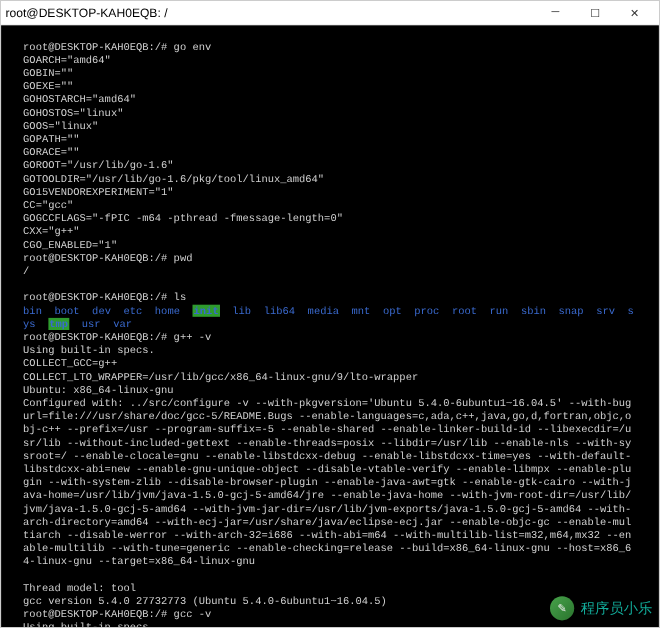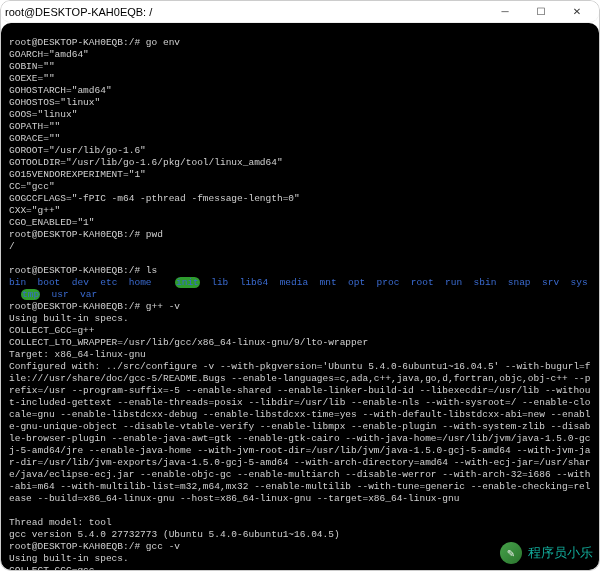--- a/index.html
+++ b/index.html
@@ -1,25 +1,25 @@
 <!DOCTYPE html>
 <html><head>
 <meta charset="utf-8">
 <style>
-* { margin:0; padding:0; box-sizing:border-box;border-radius:10px; }
+* { margin:0; padding:0; box-sizing:border-box; }
 html,body { width:600px; height:571px; overflow:hidden; font-family:Consolas,"Courier New",monospace; }
 .window { width:600px; height:571px; background:#fff; display:flex; flex-direction:column; border:1px solid #ccc; }
 .titlebar { height:22px; background:#fff; display:flex; align-items:center; padding:0 4px; border-bottom:1px solid #eee; }
 .titlebar-text { flex:1; font:11px "Segoe UI",sans-serif; color:#000; }
 .winbtn { width:36px; height:20px; display:flex; align-items:center; justify-content:center; font:10px "Segoe UI",sans-serif; color:#333; }
-.terminal { flex:1; background:#000; color:#d0d0d0; font-size:9.5px; line-height:12px; padding:2px 8px; overflow:hidden; white-space:pre-wrap; word-break:break-all; position:relative; }
+.terminal { flex:1; background:#000; color:#d0d0d0; font-size:9.5px; line-height:12px; padding:2px 20px; overflow:hidden; white-space:pre-wrap; word-break:break-all; position:relative; }
 .prompt { color:#d0d0d0; }
 .cmd { color:#d0d0d0; }
 .ls-dir { color:#3a6acf; font-weight:normal; }
-.ls-hilite { background:#2e9c2e; color:#3a6acf; font-weight:normal; padding:0 1px;margin-left:12px; }
+.ls-hilite { background:#2e9c2e; color:#3a6acf; font-weight:bold; padding:0 1px; }
 .wm { position:absolute; right:6px; bottom:6px; display:flex; align-items:center; gap:6px; opacity:0.93; }
 .wm-circle { width:22px; height:22px; border-radius:50%; background:linear-gradient(135deg,#4caf50,#2e7d32); display:flex; align-items:center; justify-content:center; color:#fff; font:10px sans-serif; }
 .wm-text { color:#14b8a6; font:13px "Microsoft YaHei",sans-serif; }
 </style>
 </head>
 <body>
 
 <div class="window">
   <div class="titlebar">
     <span class="titlebar-text">root@DESKTOP-KAH0EQB: /</span>
@@ -46,21 +46,21 @@
 CGO_ENABLED="1"</span>
 <span class="prompt">root@DESKTOP-KAH0EQB:/#</span> <span class="cmd">pwd</span>
 <span>/</span>
 
 <span class="prompt">root@DESKTOP-KAH0EQB:/#</span> <span class="cmd">ls</span>
 <span id="ls-line"><span class="ls-dir">bin</span>  <span class="ls-dir">boot</span>  <span class="ls-dir">dev</span>  <span class="ls-dir">etc</span>  <span class="ls-dir">home</span>  <span class="ls-hilite">init</span>  <span class="ls-dir">lib</span>  <span class="ls-dir">lib64</span>  <span class="ls-dir">media</span>  <span class="ls-dir">mnt</span>  <span class="ls-dir">opt</span>  <span class="ls-dir">proc</span>  <span class="ls-dir">root</span>  <span class="ls-dir">run</span>  <span class="ls-dir">sbin</span>  <span class="ls-dir">snap</span>  <span class="ls-dir">srv</span>  <span class="ls-dir">sys</span>  <span class="ls-hilite">tmp</span>  <span class="ls-dir">usr</span>  <span class="ls-dir">var</span></span>
 <span class="prompt">root@DESKTOP-KAH0EQB:/#</span> <span class="cmd">g++ -v</span>
 <span>Using built-in specs.</span>
 <span>COLLECT_GCC=g++</span>
 <span>COLLECT_LTO_WRAPPER=/usr/lib/gcc/x86_64-linux-gnu/9/lto-wrapper</span>
-<span>Target: x86_64-linux-gnu</span>
+<span>Ubuntu: x86_64-linux-gnu</span>
 <span>Configured with: ../src/configure -v --with-pkgversion='Ubuntu 5.4.0-6ubuntu1~16.04.5' --with-bugurl=file:///usr/share/doc/gcc-5/README.Bugs --enable-languages=c,ada,c++,java,go,d,fortran,objc,obj-c++ --prefix=/usr --program-suffix=-5 --enable-shared --enable-linker-build-id --libexecdir=/usr/lib --without-included-gettext --enable-threads=posix --libdir=/usr/lib --enable-nls --with-sysroot=/ --enable-clocale=gnu --enable-libstdcxx-debug --enable-libstdcxx-time=yes --with-default-libstdcxx-abi=new --enable-gnu-unique-object --disable-vtable-verify --enable-libmpx --enable-plugin --with-system-zlib --disable-browser-plugin --enable-java-awt=gtk --enable-gtk-cairo --with-java-home=/usr/lib/jvm/java-1.5.0-gcj-5-amd64/jre --enable-java-home --with-jvm-root-dir=/usr/lib/jvm/java-1.5.0-gcj-5-amd64 --with-jvm-jar-dir=/usr/lib/jvm-exports/java-1.5.0-gcj-5-amd64 --with-arch-directory=amd64 --with-ecj-jar=/usr/share/java/eclipse-ecj.jar --enable-objc-gc --enable-multiarch --disable-werror --with-arch-32=i686 --with-abi=m64 --with-multilib-list=m32,m64,mx32 --enable-multilib --with-tune=generic --enable-checking=release --build=x86_64-linux-gnu --host=x86_64-linux-gnu --target=x86_64-linux-gnu</span>
 
 <span>Thread model: tool</span>
 <span>gcc version 5.4.0 27732773 (Ubuntu 5.4.0-6ubuntu1~16.04.5)</span>
 <span class="prompt">root@DESKTOP-KAH0EQB:/#</span> <span class="cmd">gcc -v</span>
 <span>Using built-in specs.</span>
 <span>COLLECT_GCC=gcc</span>
 
 
 

